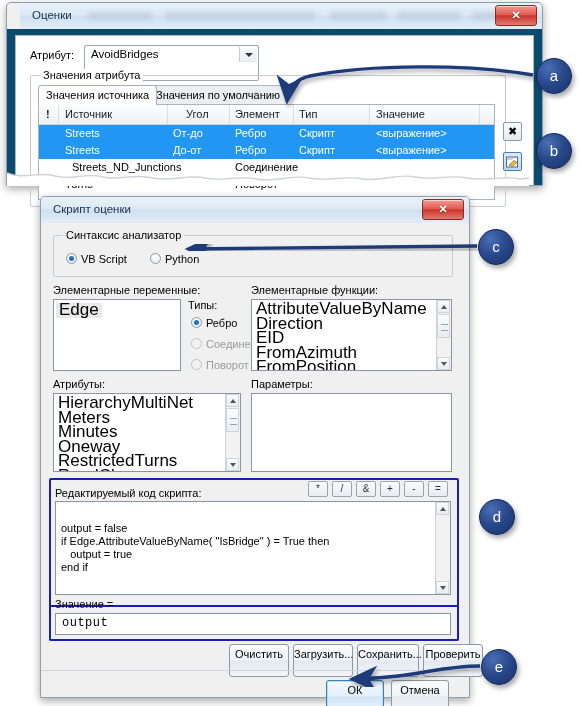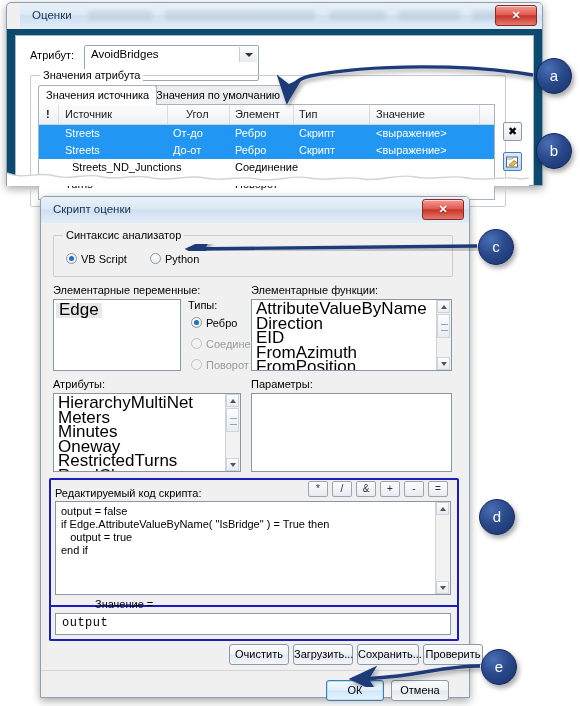--- a/index.html
+++ b/index.html
@@ -95,26 +95,26 @@
   .sbar .thumb{position:absolute;left:0;width:13px;height:24px;top:14px;
        background:linear-gradient(to bottom,#fbfcfd,#e8edf2);border:1px solid #cdd4db;box-sizing:border-box;}
   .sbar .thumb:after{content:"";position:absolute;left:3px;top:9px;width:7px;height:5px;
        border-top:1px solid #9aa3ac;border-bottom:1px solid #9aa3ac;}
 
   .opbtn{position:absolute;width:20px;height:16px;box-sizing:border-box;border:1px solid #9aa5b0;
        border-radius:2px;background:linear-gradient(to bottom,#fcfcfd,#e7ecf1);
        text-align:center;font-size:10px;line-height:14px;color:#333;}
 
   .codearea{position:absolute;background:#fff;border:1px solid #8a96a3;overflow:hidden;}
-  .codearea pre{margin:0;padding:3px 5px;font-family:"Liberation Sans", sans-serif;font-size:11px;line-height:13px;}
+  .codearea pre{margin:0;padding:20px 5px;font-family:"Liberation Sans", sans-serif;font-size:11px;line-height:13px;}
 
   .valbox{position:absolute;background:#fff;border:1px solid #8a96a3;}
   .valbox span{position:absolute;left:6px;top:2px;font-family:"Liberation Mono", monospace;font-size:12px;letter-spacing:.5px;}
 
-  .btn{position:absolute;height:21px;box-sizing:border-box;border:1px solid #8d99a6;border-radius:3px;
+  .btn{position:absolute;height:33px;box-sizing:border-box;border:1px solid #8d99a6;border-radius:3px;
        background:linear-gradient(to bottom,#fbfcfd 0%,#eff3f7 48%,#e2e9f0 52%,#f3f6f9 100%);
        font-size:11px;text-align:center;line-height:19px;}
   .btn.def{border:1px solid #3c7fb1;box-shadow:0 0 0 1px #bcdcf4 inset;
        background:linear-gradient(to bottom,#f4fafe 0%,#e2f0fb 48%,#cfe6f8 52%,#eaf6fe 100%);}
 
   .bluebox{position:absolute;border:2px solid #1d1dbe;border-radius:2px;pointer-events:none;}
 
   
   .callout{position:absolute;width:34px;height:34px;border-radius:50%;
        background:radial-gradient(circle at 34% 28%,#4a6fb5 0%,#2a4a8c 45%,#17306a 100%);
@@ -302,21 +302,21 @@
       <div class="sbar">
         <div class="ar up">
             <i></i>
           </div>
         <div class="ar dn">
             <i></i>
           </div>
       </div>
     </div>
 
-    <div class="lbl" style="left:14px;top:375px;margin-left:40px;">Значение =</div>
+    <div class="lbl" style="left:14px;top:375px;">Значение =</div>
     <div class="valbox" style="left:14px;top:390px;width:394px;height:20px;">
       <span>output</span>
     </div>
     <div class="bluebox" style="left:8px;top:370px;width:406px;height:46px;border-top:none;"></div>
 
     <div class="btn" style="left:188px;top:421px;width:60px;">Очистить</div>
     <div class="btn" style="left:252px;top:421px;width:60px;">Загрузить...</div>
     <div class="btn" style="left:316px;top:421px;width:62px;">Сохранить...</div>
     <div class="btn" style="left:382px;top:421px;width:60px;">Проверить</div>
 

